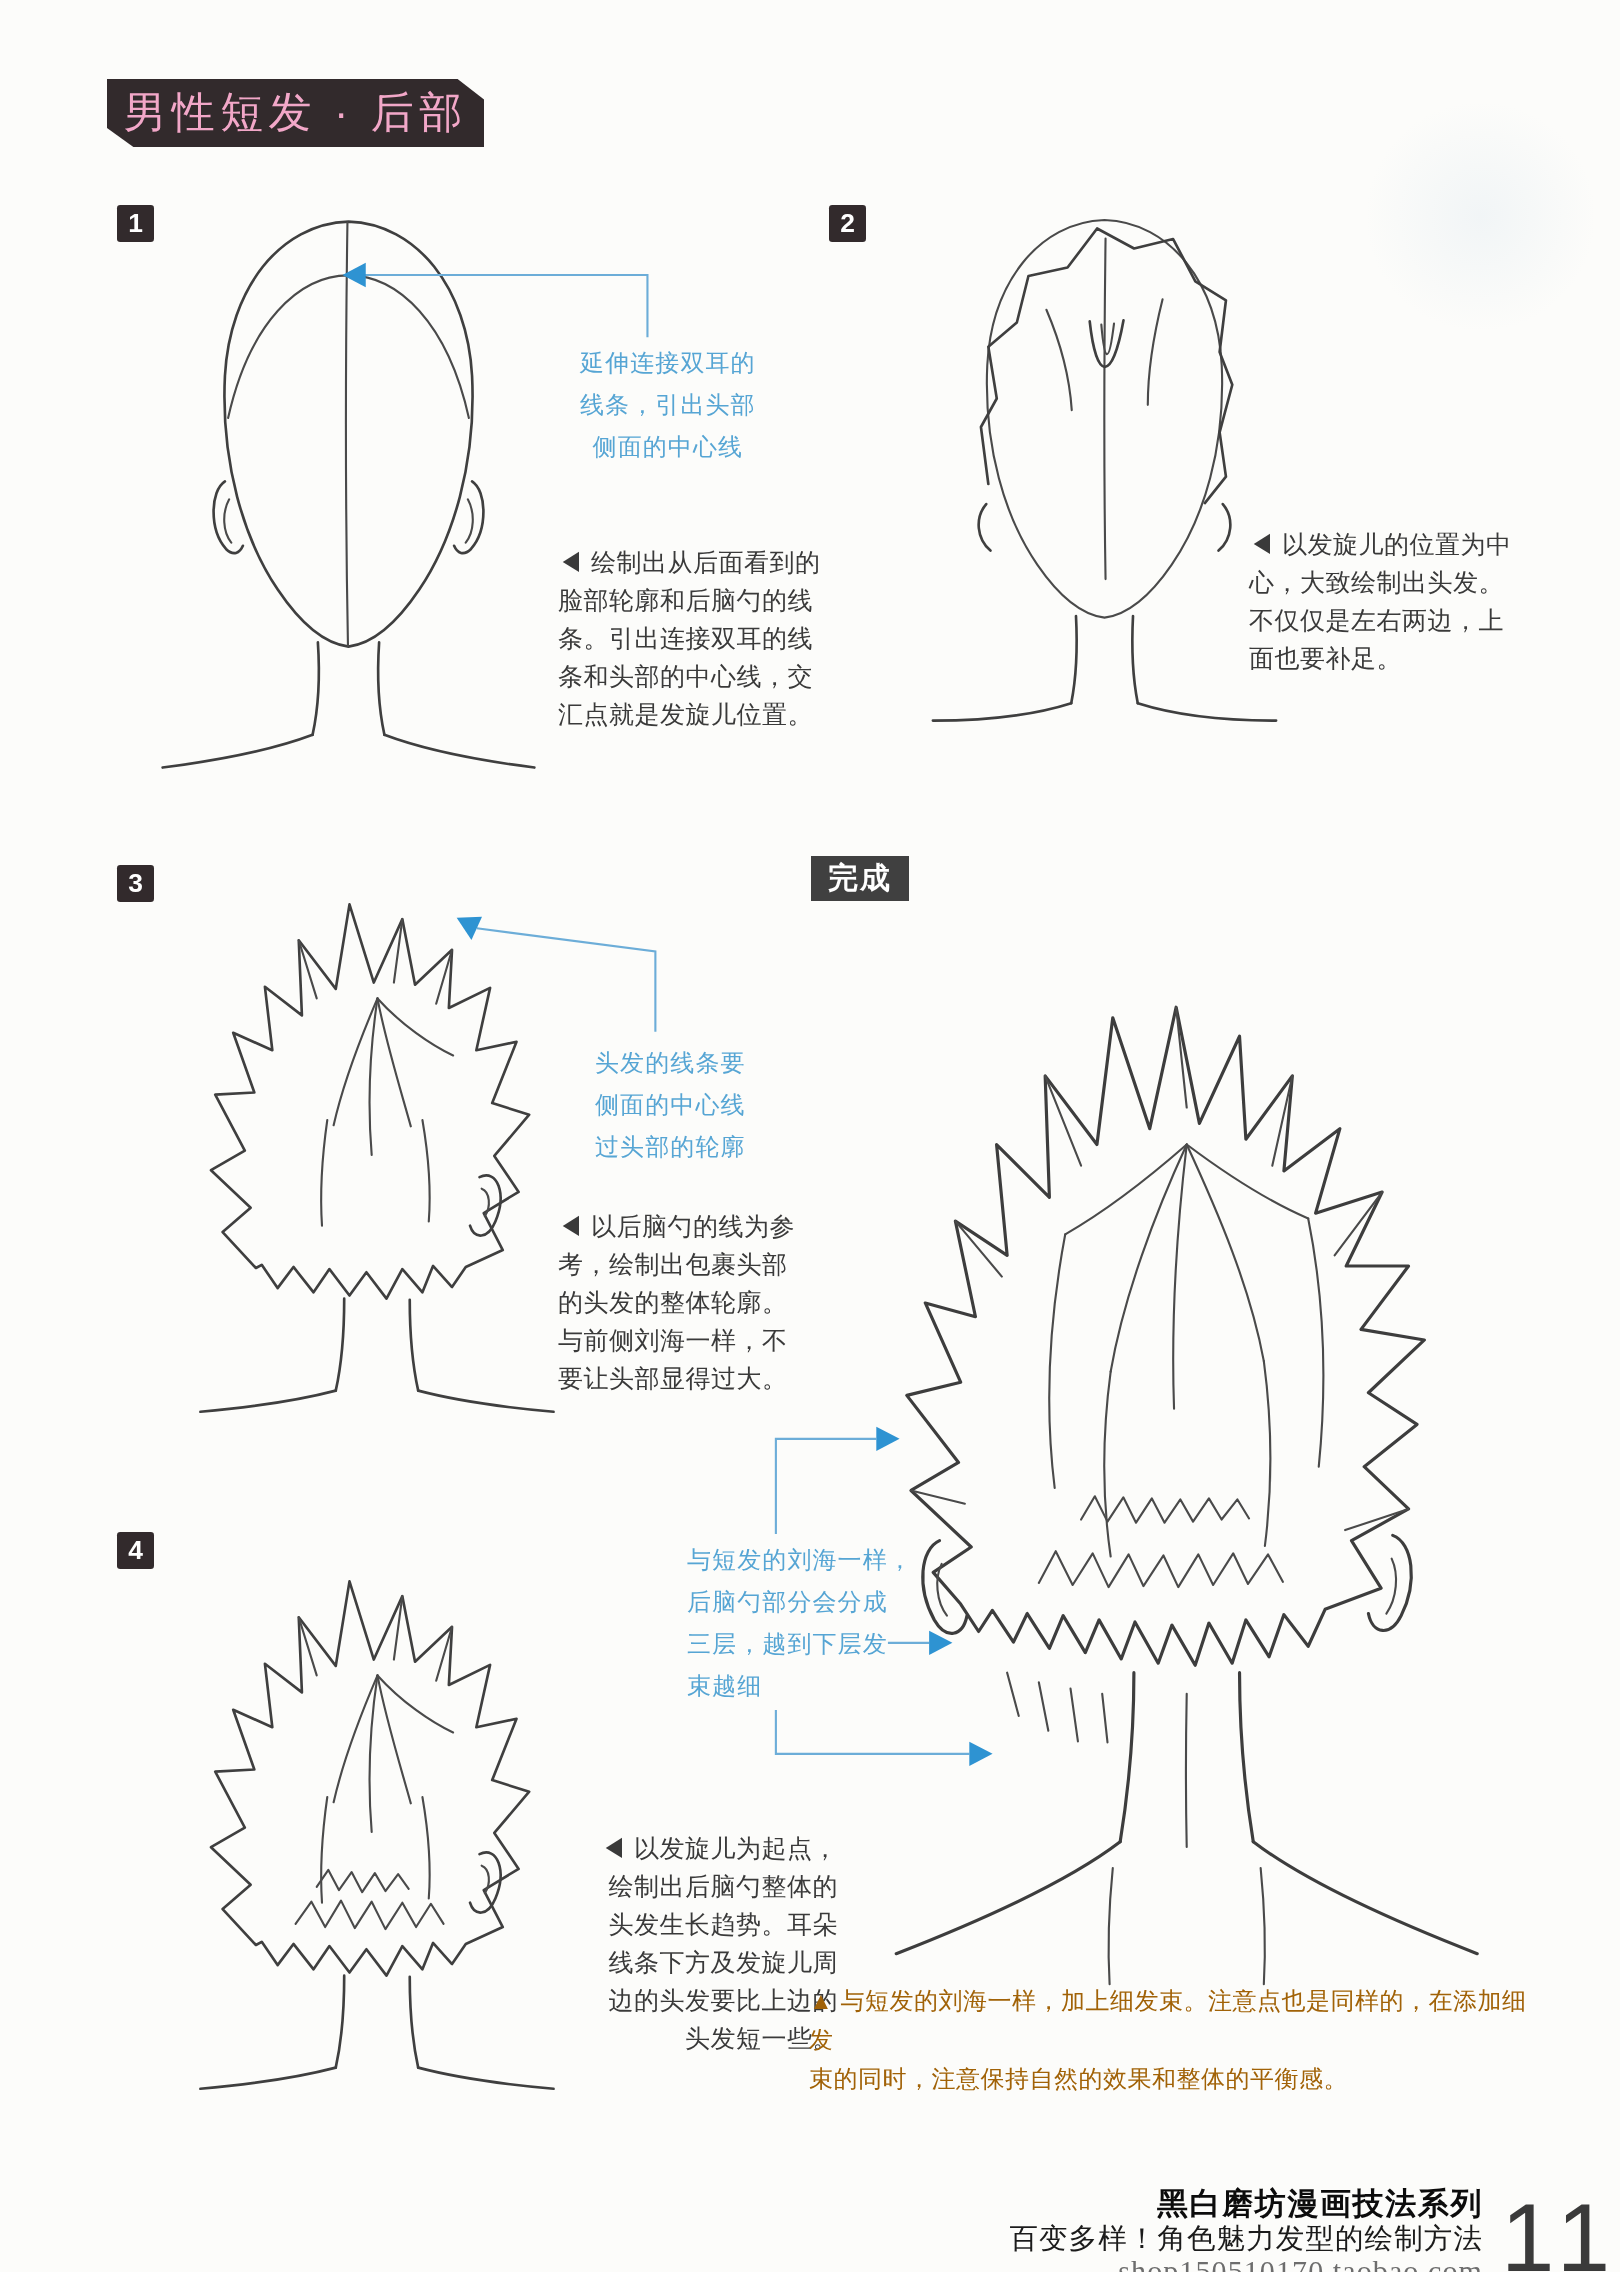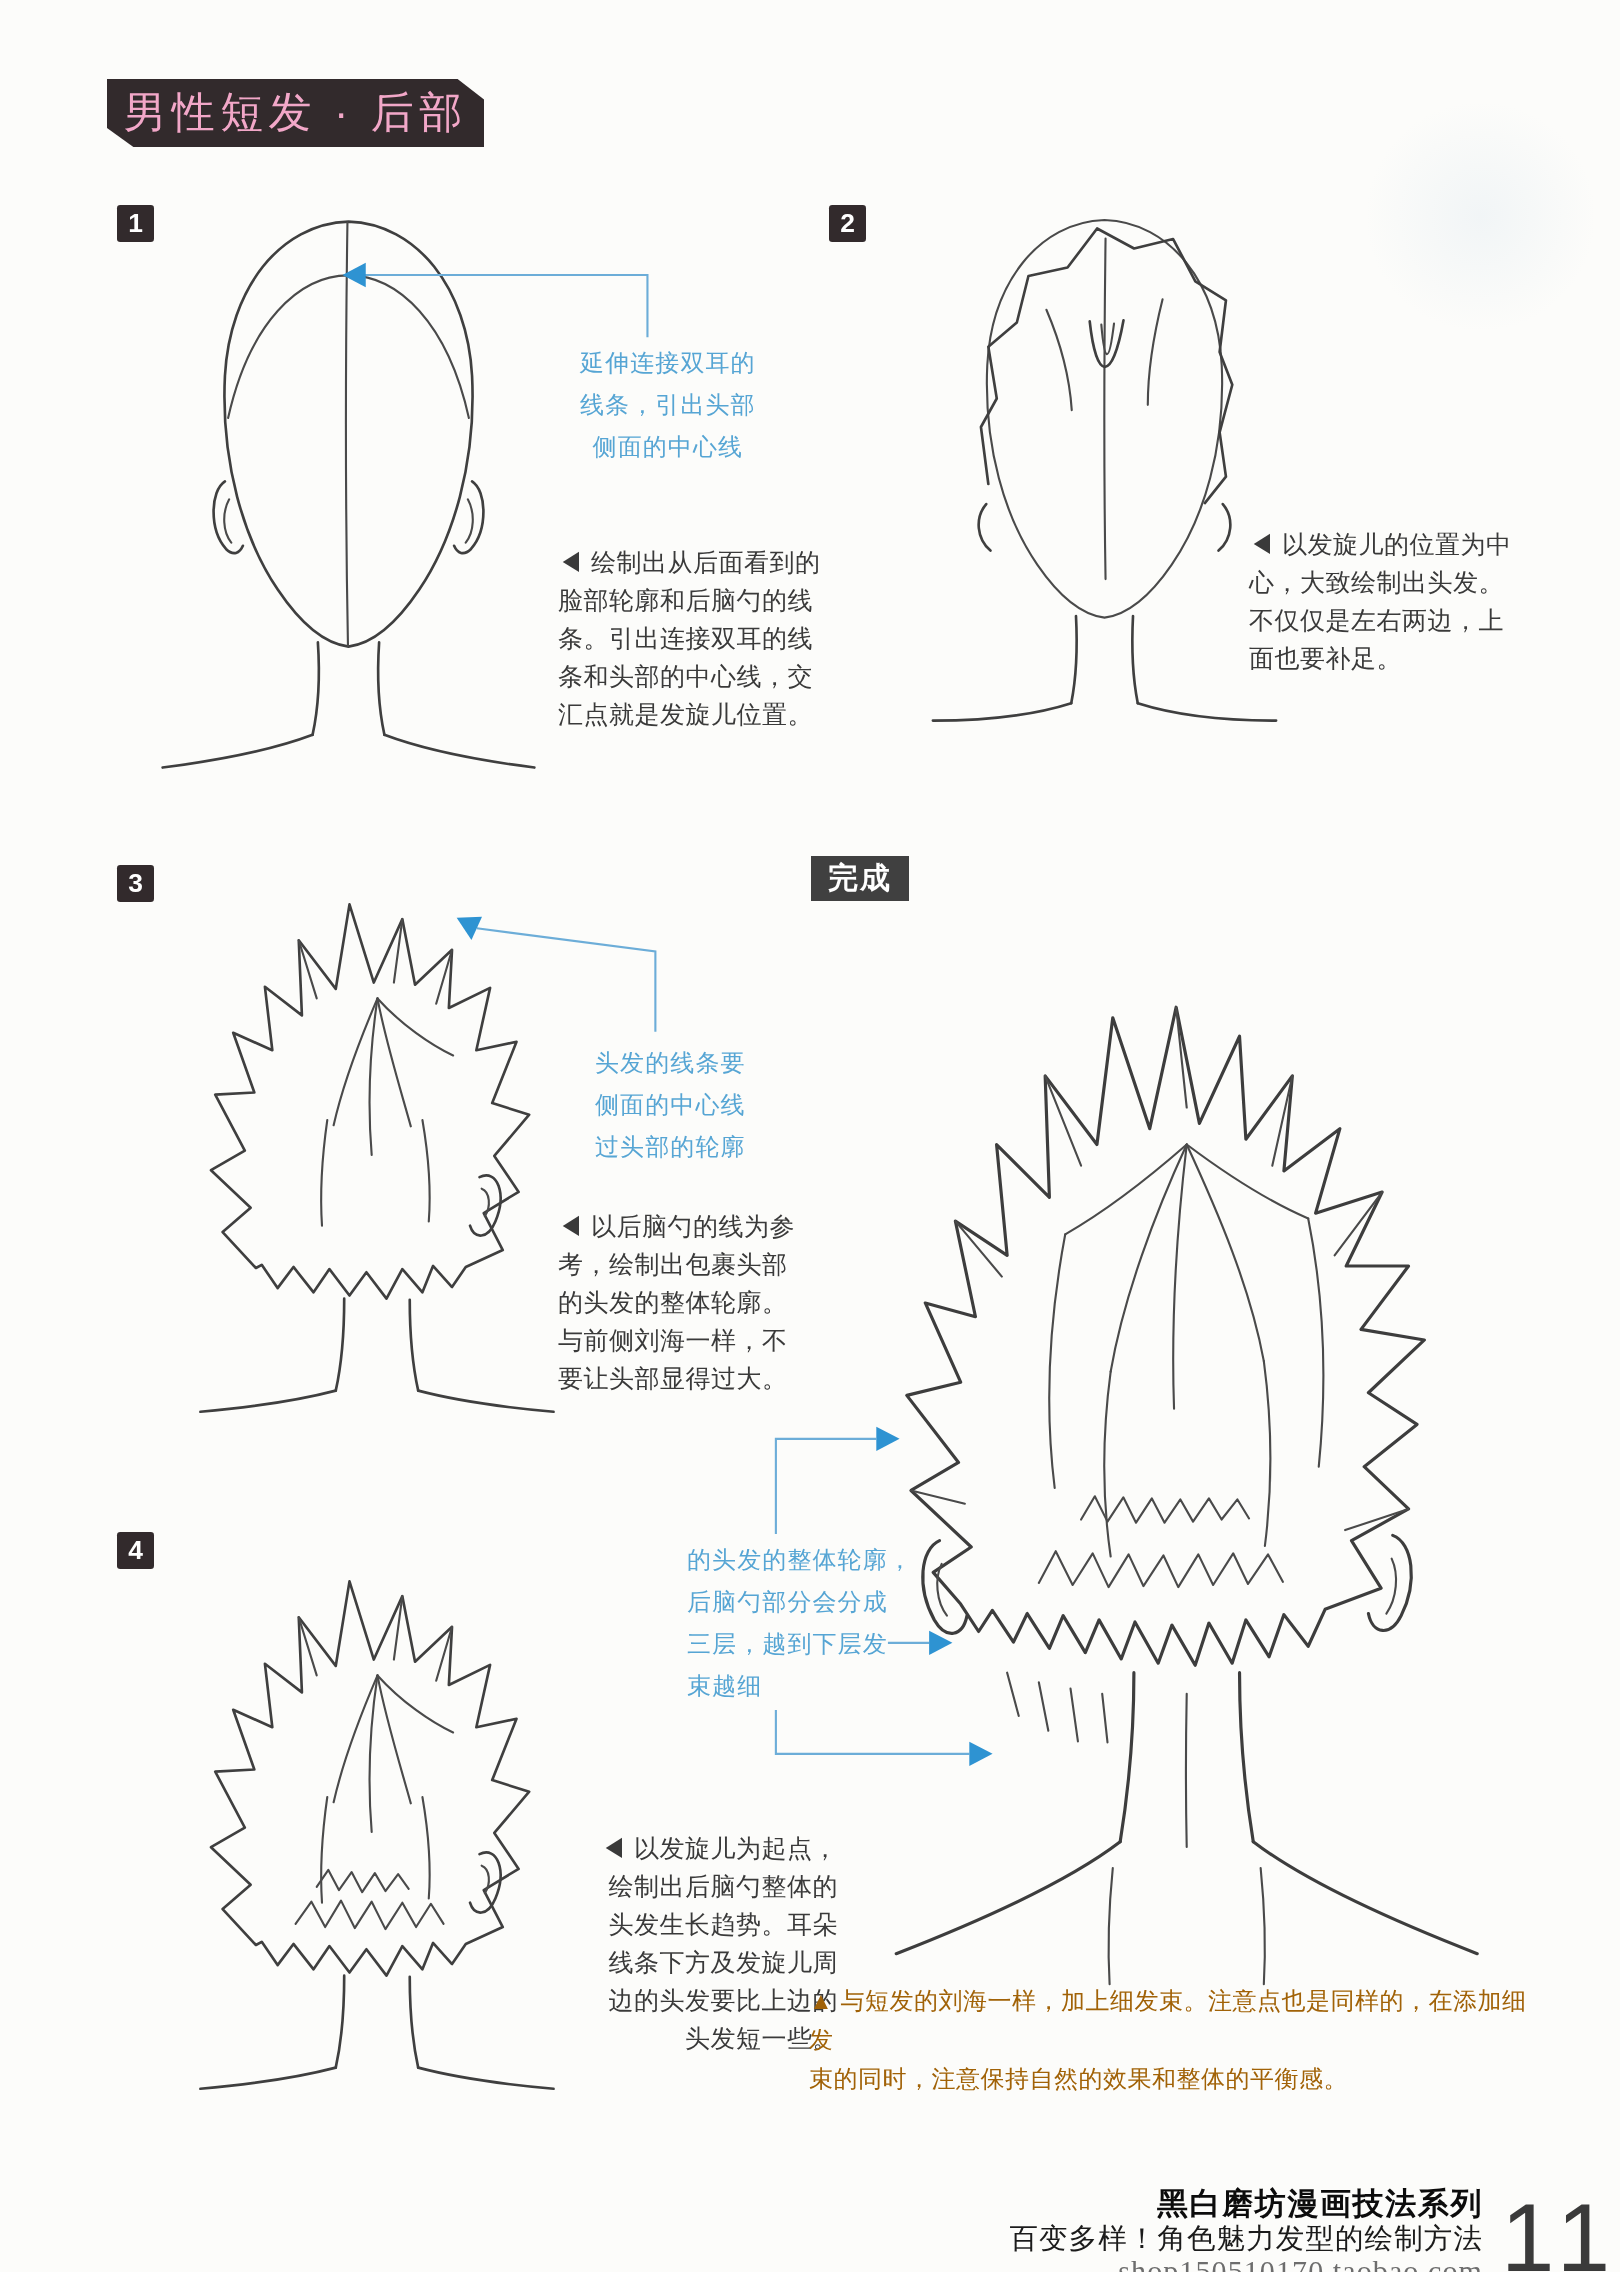--- a/index.html
+++ b/index.html
@@ -245,21 +245,21 @@
   <div>过头部的轮廓</div>
 </div>
 
 <div class="abs para" style="left:558px;top:1207px;width:280px;">◀ 以后脑勺的线为参
 考，绘制出包裹头部
 的头发的整体轮廓。
 与前侧刘海一样，不
 要让头部显得过大。</div>
 
 <div class="abs blue-note" style="left:687px;top:1539px;line-height:42px;">
-  <div>的头发的整体轮廓，</div>
+  <div>与短发的刘海一样，</div>
   <div>后脑勺部分会分成</div>
   <div>三层，越到下层发</div>
   <div>束越细</div>
 </div>
 
 <div class="abs para" style="left:558px;top:1829px;width:280px;text-align:right;">◀ 以发旋儿为起点，
 绘制出后脑勺整体的
 头发生长趋势。耳朵
 线条下方及发旋儿周
 边的头发要比上边的

